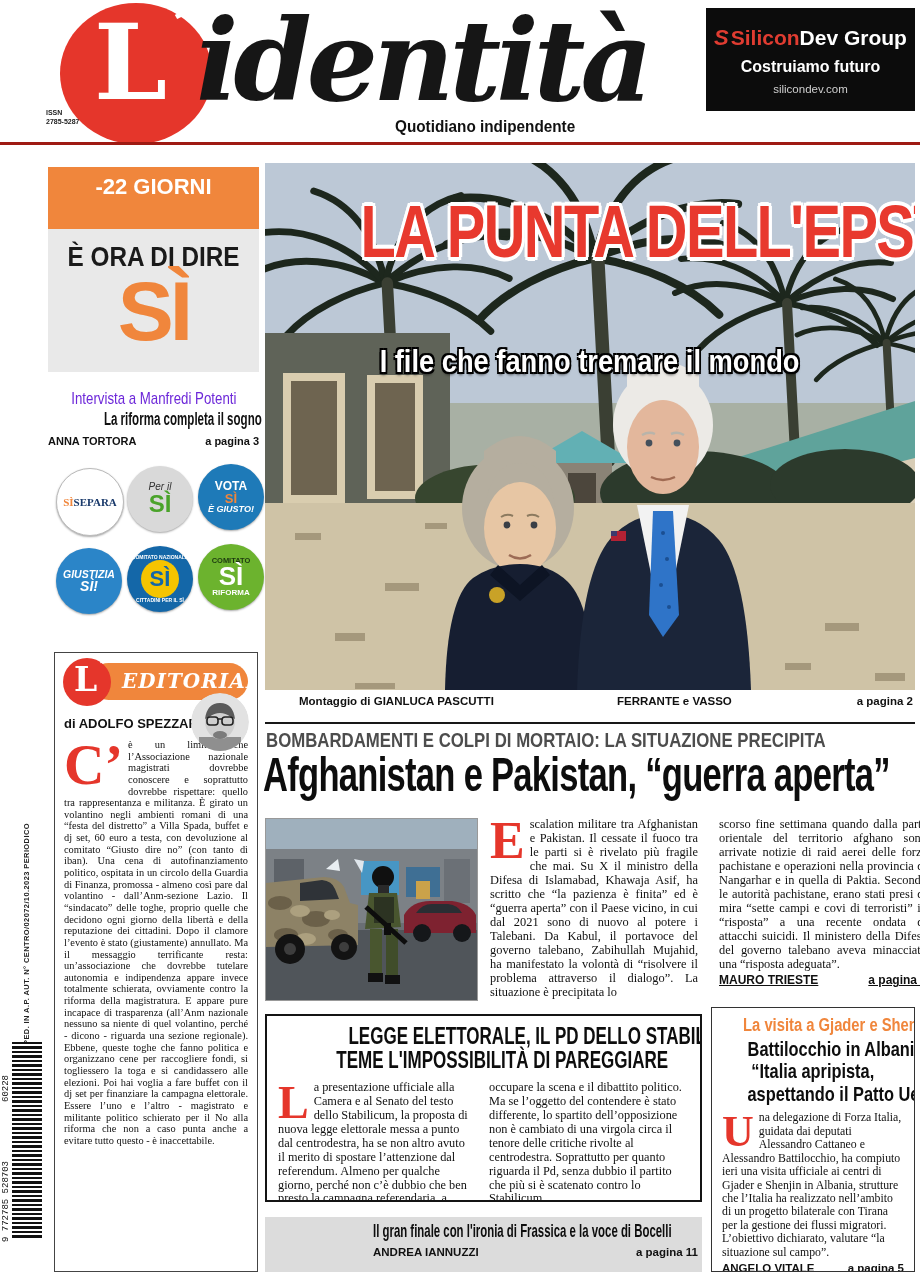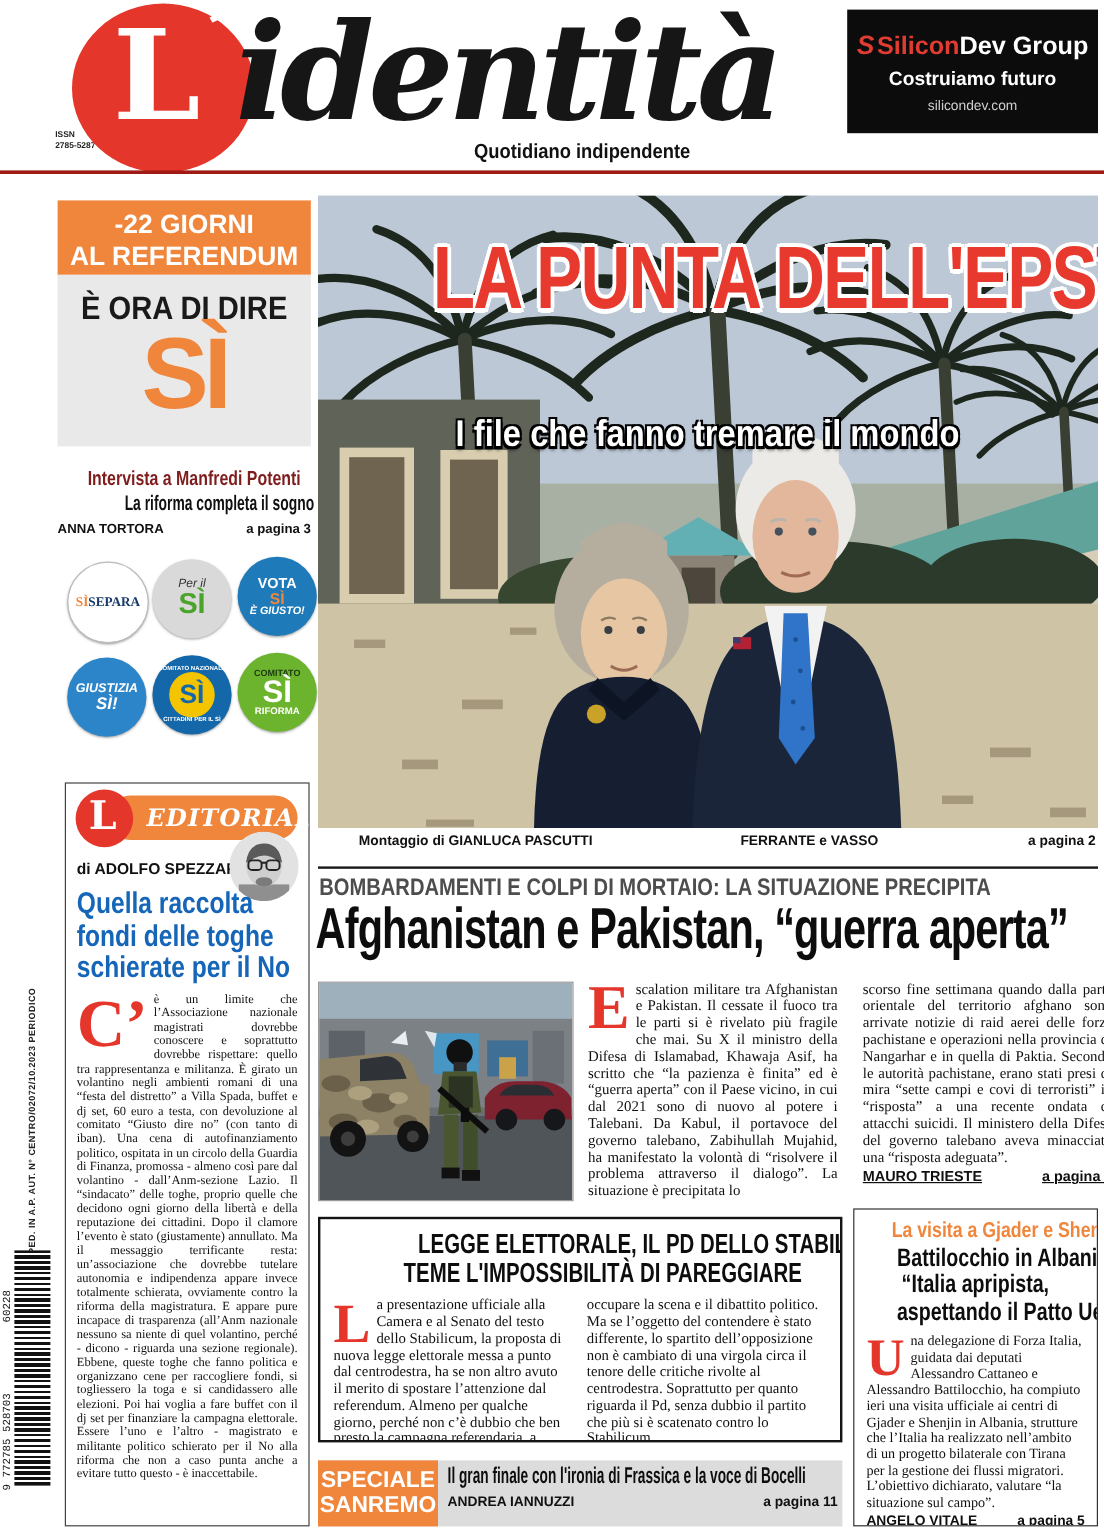--- a/index.html
+++ b/index.html
@@ -31,21 +31,21 @@
   #ad-url{font-size:11.5px;color:#cfcfcf;}
   #date-line{right:5px;top:126px;font-size:11px;font-weight:bold;letter-spacing:0.2px;margin-top:43px;}
   #red-rule{left:0;top:142px;width:920px;height:3px;background:#9e1a13;}
   
   #countdown{left:48px;top:167px;width:211px;height:62px;background:#f0863c;color:#fff;
              text-align:center;font-weight:bold;font-size:22px;line-height:1.22;padding-top:7px;box-sizing:border-box;}
   #say-box{left:48px;top:229px;width:211px;height:143px;background:#e9e9e9;text-align:center;}
   #say-line{margin-top:13px;font-size:27px;font-weight:bold;color:#1a1a1a;}
   #say-si{margin-top:-6px;font-size:84px;font-weight:bold;color:#f0863c;letter-spacing:-4px;line-height:1.05;}
   #interview{left:48px;top:390px;width:211px;text-align:center;}
-  #interview-kicker{font-size:17px;font-weight:bold;color:#7f1d1d;line-height:1.1;}
+  #interview-kicker{font-size:17px;font-weight:normal;color:#6d28d9;line-height:1.1;}
   #interview-title{font-size:17.5px;font-weight:bold;color:#101010;line-height:1.15;}
   #interview-meta{display:flex;justify-content:space-between;margin-top:6px;font-size:11px;font-weight:bold;}
   
   .badge{position:absolute;width:66px;height:66px;border-radius:50%;display:flex;flex-direction:column;
          align-items:center;justify-content:center;text-align:center;line-height:1;box-shadow:0 1px 2px rgba(0,0,0,.35);}
   
   #editorial-box{left:54px;top:652px;width:204px;height:620px;border:1.5px solid #444;
                  padding:10px 9px;box-sizing:border-box;overflow:hidden;}
   #ed-banner{position:relative;margin-left:26px;height:37px;background:#f0863c;border-radius:19px;}
   #ed-banner-logo{position:absolute;left:-27px;top:-5px;width:48px;height:48px;border-radius:50%;
@@ -137,21 +137,20 @@
   <div class="abs" id="ad-box">
     <div id="ad-brand"><span id="ad-bolt">S</span><span class="red">Silicon</span><span>Dev Group</span></div>
     <div id="ad-slogan">Costruiamo futuro</div>
     <div id="ad-url">silicondev.com</div>
   </div>
   <div class="abs" id="date-line">SABATO 28 FEBBRAIO 2026</div>
   <div class="abs" id="red-rule"></div>
 
   <div class="abs" id="countdown">
     <div>-22 GIORNI</div>
-    <div>AL REFERENDUM</div>
   </div>
   <div class="abs" id="say-box">
     <div id="say-line" class="sq c" style="--sx:0.9"><span>È ORA DI DIRE</span></div>
     <div id="say-si">SÌ</div>
   </div>
 
   <div class="abs" id="interview">
     <div id="interview-kicker" class="sq c" style="--sx:0.78"><span>Intervista a Manfredi Potenti</span></div>
     <div id="interview-title" class="sq c" style="--sx:0.66"><span>La riforma completa il sogno di Vassalli</span></div>
     <div id="interview-meta">
@@ -201,21 +200,20 @@
         <rect x="8" y="44" width="42" height="14" fill="#8f8f8f"></rect>
         <ellipse cx="29" cy="28" rx="15" ry="18" fill="#cfcfcf"></ellipse>
         <path d="M14,26 q2,-16 15,-16 q13,0 15,16 l-4,-2 q-11,-8 -22,0 z" fill="#5a5a5a"></path>
         <rect x="16" y="24" width="11" height="8" rx="3" fill="none" stroke="#222" stroke-width="1.6"></rect>
         <rect x="31" y="24" width="11" height="8" rx="3" fill="none" stroke="#222" stroke-width="1.6"></rect>
         <line x1="27" y1="26" x2="31" y2="26" stroke="#222" stroke-width="1.6"></line>
         <ellipse cx="29" cy="42" rx="7" ry="4" fill="#7b7b7b"></ellipse>
       </svg>
     </div>
     <div id="ed-author">di ADOLFO SPEZZAFERRO</div>
-    <div id="ed-headline" class="sq l" style="--sx:0.82"><span style="white-space:normal;width:226px;">Quella raccolta fondi delle toghe schierate per il No</span></div>
     <div id="ed-body" class="serif just">
       <span class="dropcap serif">C’</span><span>è un limite che l’Associazione nazionale magistrati dovrebbe conoscere e soprattutto dovrebbe rispettare: quello tra rappresentanza e militanza. È girato un volantino negli ambienti romani di una “festa del distretto” a Villa Spada, buffet e dj set, 60 euro a testa, con devoluzione al comitato “Giusto dire no” (con tanto di iban). Una cena di autofinanziamento politico, ospitata in un circolo della Guardia di Finanza, promossa - almeno così pare dal volantino - dall’Anm-sezione Lazio. Il “sindacato” delle toghe, proprio quelle che decidono ogni giorno della libertà e della reputazione dei cittadini. Dopo il clamore l’evento è stato (giustamente) annullato. Ma il messaggio terrificante resta: un’associazione che dovrebbe tutelare autonomia e indipendenza appare invece totalmente schierata, ovviamente contro la riforma della magistratura. E appare pure incapace di trasparenza (all’Anm nazionale nessuno sa niente di quel volantino, perché - dicono - riguarda una sezione regionale). Ebbene, queste toghe che fanno politica e organizzano cene per raccogliere fondi, si togliessero la toga e si candidassero alle elezioni. Poi hai voglia a fare buffet con il dj set per finanziare la campagna elettorale. Essere l’uno e l’altro - magistrato e militante politico schierato per il No alla riforma che non a caso punta anche a evitare tutto questo - è inaccettabile.</span>
     </div>
   </div>
 
   <div class="abs" id="postal">POSTE ITALIANE SPED. IN A.P. AUT. N° CENTRO/02072/10.2023 PERIODICO ROC</div>
   <div class="abs" id="barcode"></div>
   <div class="bar-num" id="bar-num1">60228</div>
   <div class="bar-num" id="bar-num2">9 772785 528703</div>
 
@@ -412,24 +410,20 @@
     <div id="albania-body">
       <span class="dropcap">U</span><span>na delegazione di Forza Italia, guidata dai deputati Alessandro Cattaneo e Alessandro Battilocchio, ha compiuto ieri una visita ufficiale ai centri di Gjader e Shenjin in Albania, strutture che l’Italia ha realizzato nell’ambito di un progetto bilaterale con Tirana per la gestione dei flussi migratori. L’obiettivo dichiarato, valutare “la situazione sul campo”.</span>
       <div class="byline-row">
         <span>ANGELO VITALE</span>
         <span>a pagina 5</span>
       </div>
     </div>
   </div>
 
   <div class="abs" id="sanremo">
-    <div id="sanremo-label">
-      <div>SPECIALE</div>
-      <div>SANREMO</div>
-    </div>
     <div id="sanremo-content">
       <div id="sanremo-headline" class="sq l" style="--sx:0.6"><span>Il gran finale con l'ironia di Frassica e la voce di Bocelli</span></div>
       <div id="sanremo-meta">
         <span>ANDREA IANNUZZI</span>
         <span>a pagina 11</span>
       </div>
     </div>
   </div>
 
 </div>

